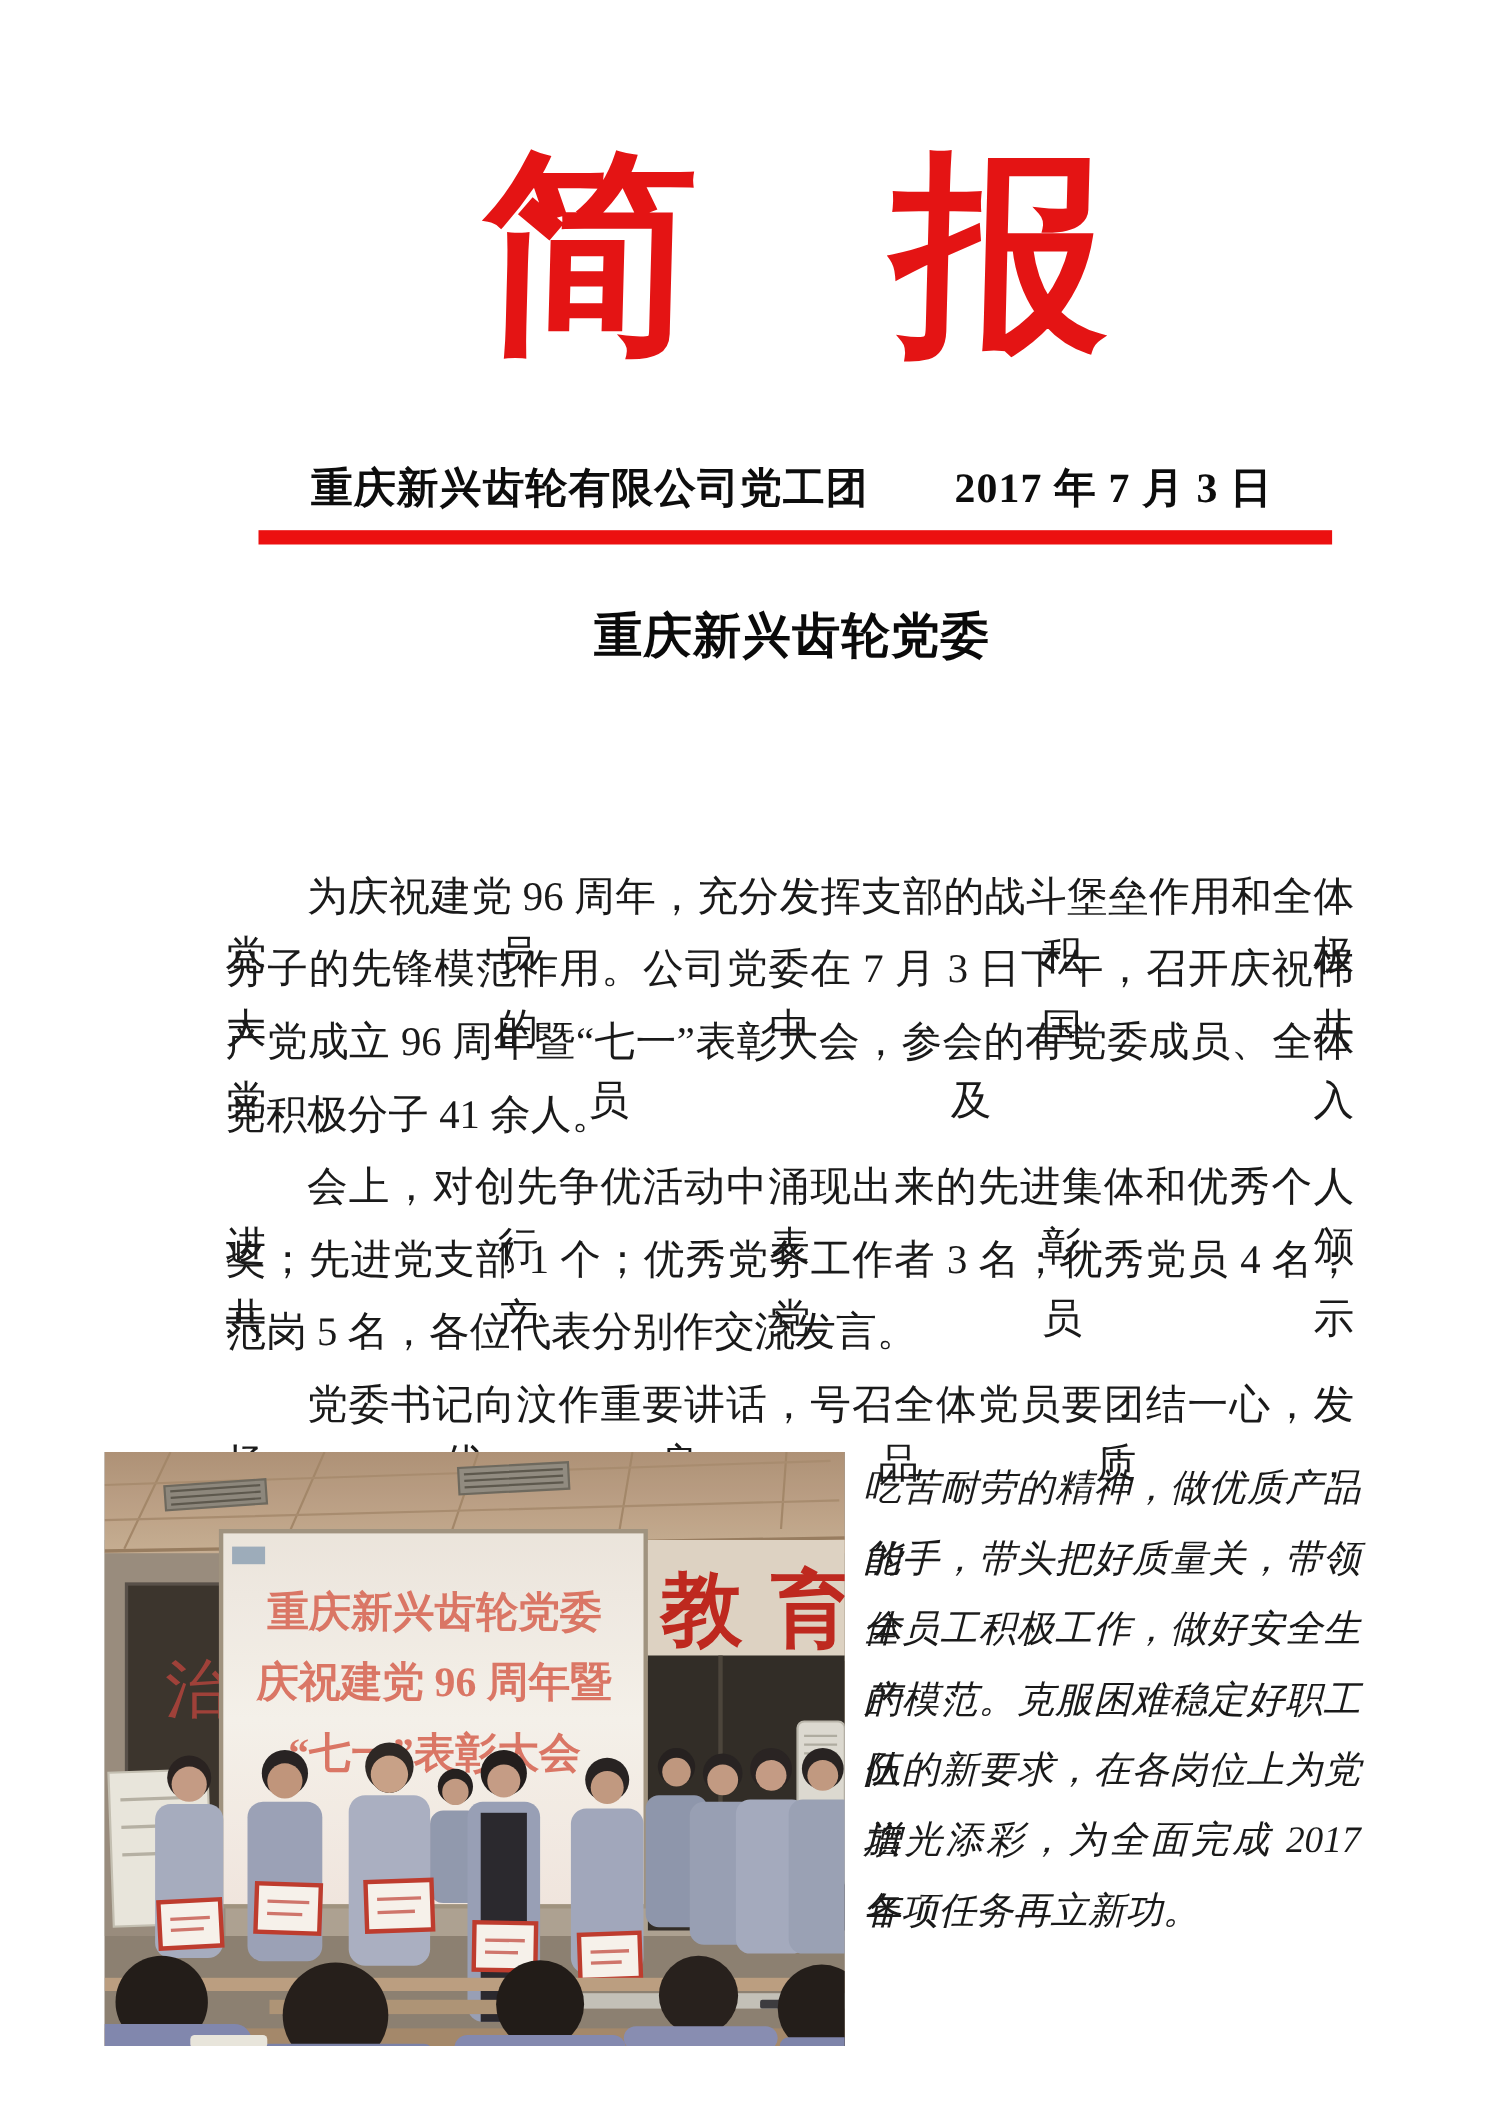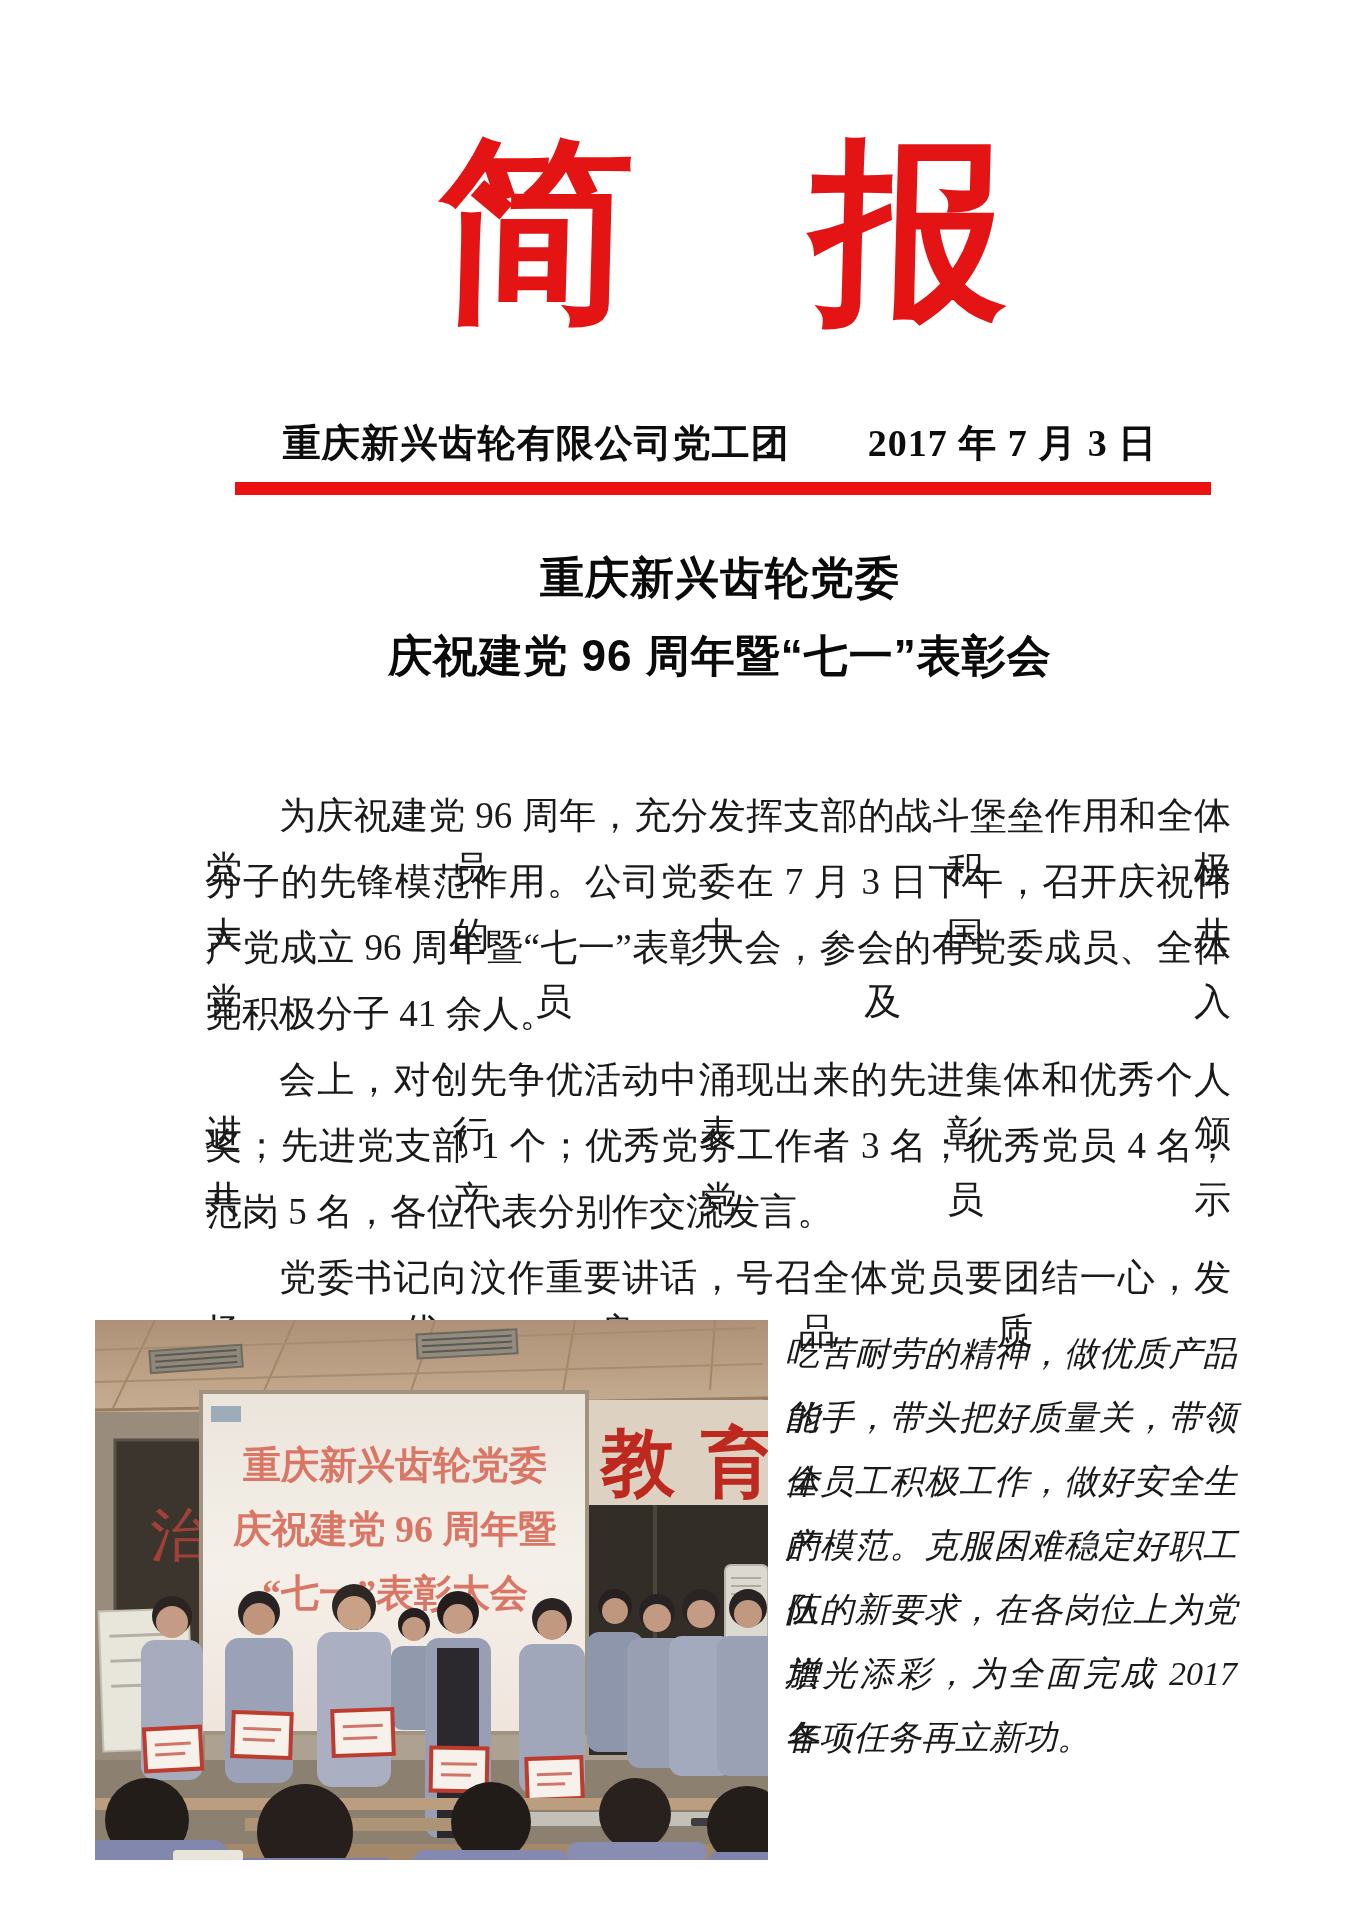--- a/index.html
+++ b/index.html
@@ -71,21 +71,20 @@
 
 
   <div class="org-date-row">
     <span>重庆新兴齿轮有限公司党工团</span>
     <span>2017 年 7 月 3 日</span>
   </div>
 
   <div class="red-rule"></div>
 
   <div class="headline l1">重庆新兴齿轮党委</div>
-  <div class="headline l2">庆祝建党 96 周年暨“七一”表彰会</div>
 
   <div class="body-left">
     <div class="bl j indent">为庆祝建党 96 周年，充分发挥支部的战斗堡垒作用和全体党员、积极</div>
     <div class="bl j">分子的先锋模范作用。公司党委在 7 月 3 日下午，召开庆祝伟大的中国共</div>
     <div class="bl j">产党成立 96 周年暨“七一”表彰大会，参会的有党委成员、全体党员及入</div>
     <div class="bl">党积极分子 41 余人。</div>
     <div class="bl j indent">会上，对创先争优活动中涌现出来的先进集体和优秀个人进行表彰颁</div>
     <div class="bl j">奖；先进党支部 1 个；优秀党务工作者 3 名；优秀党员 4 名；共产党员示</div>
     <div class="bl">范岗 5 名，各位代表分别作交流发言。</div>
     <div class="bl j indent">党委书记向汶作重要讲话，号召全体党员要团结一心，发扬优良品质，</div>

